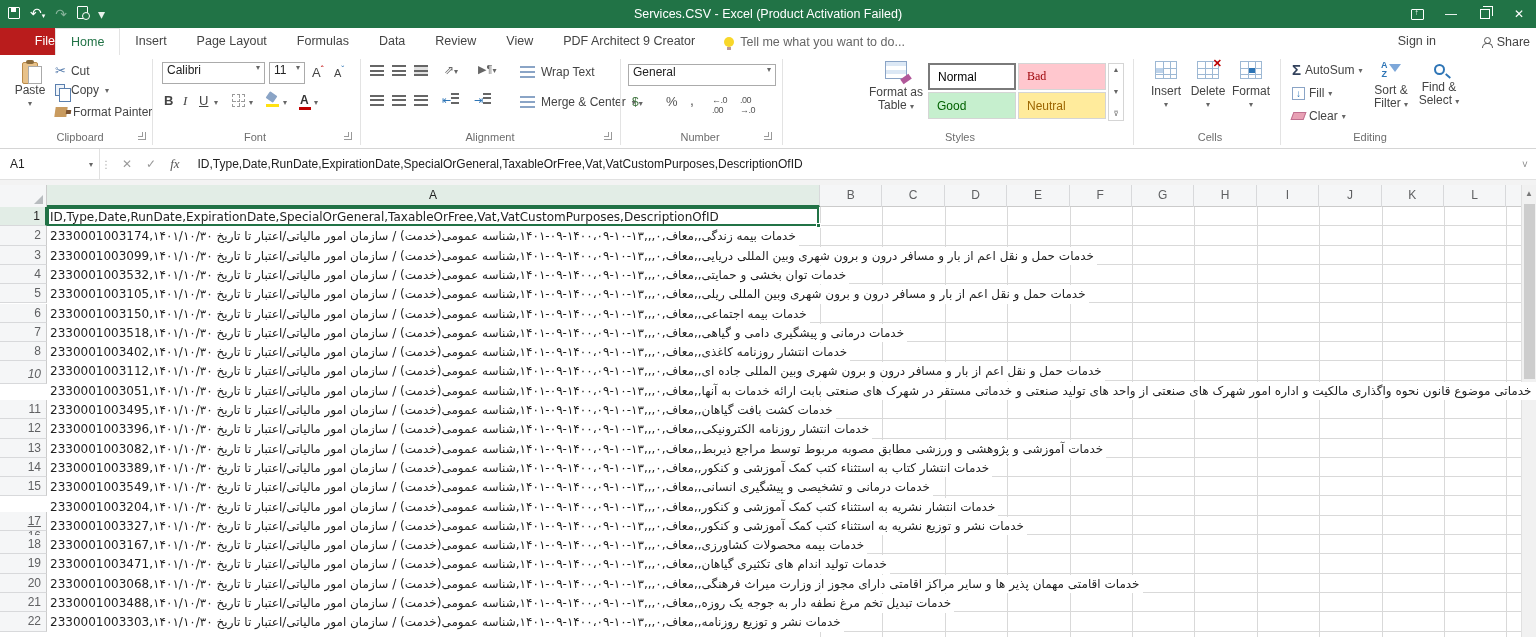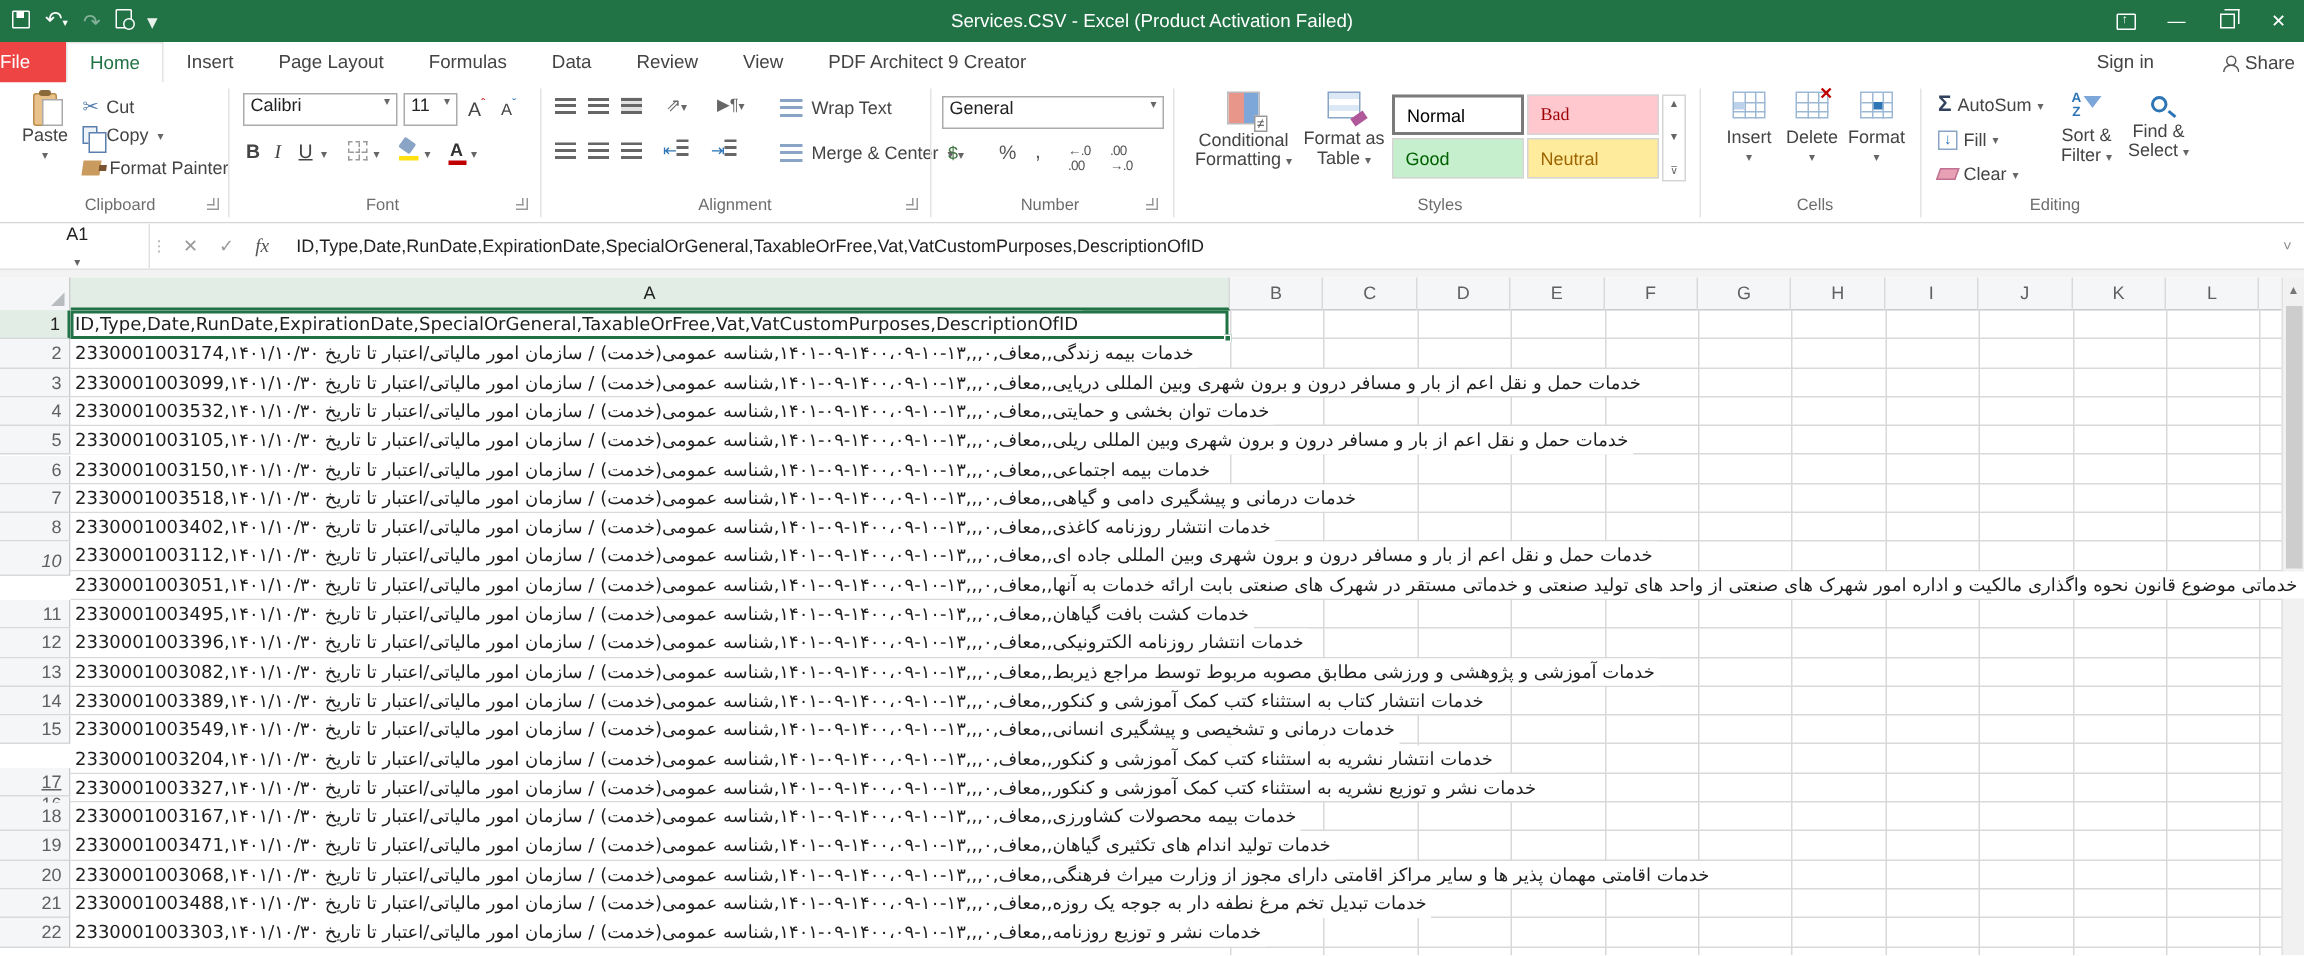--- a/index.html
+++ b/index.html
@@ -20,21 +20,21 @@
   .win-title { position:absolute; left:0; right:0; top:0; height:28px; line-height:28px; text-align:center; font-size:12.5px; color:#fff; }
   .win-controls { position:absolute; right:0; top:0; height:28px; display:flex; }
   .wbtn { width:34px; height:28px; display:flex; align-items:center; justify-content:center; color:#fff; font-size:12px; cursor:default; }
   .rdo-ic { width:13px; height:11px; border:1.2px solid #fff; border-radius:1px; position:relative; }
   .rdo-ic:before { content:"↑"; position:absolute; left:3px; top:-2px; font-size:8px; }
   .restore-ic { width:10px; height:10px; border:1.2px solid #fff; position:relative; }
   .restore-ic:before { content:""; position:absolute; left:2px; top:-4px; width:9px; height:9px; border:1.2px solid #fff; border-left:none; border-bottom:none; }
 
   
   .tabrow { position:absolute; left:0; top:28px; width:1536px; height:27px; background:#fff; display:flex; align-items:stretch; }
-  .file-tab { background:#ef4444; color:#fff; width:44px; text-align:left; font-size:12.5px; line-height:27px; }
+  .file-tab { background:#b91c1c; color:#fff; width:55px; text-align:right; font-size:12.5px; line-height:27px; }
   .rtab { font-size:12.5px; color:#444; line-height:27px; padding:0 15px; white-space:nowrap; }
   .rtab.active { color:#217346; background:#fff; border:1px solid #e3e3e3; border-bottom:none; font-weight:400; }
   .tellme { display:flex; align-items:center; gap:6px; margin-left:14px; color:#666; font-size:12.5px; white-space:nowrap; }
   .bulb { width:10px; height:10px; background:#f8d72a; border-radius:50%; position:relative; display:inline-block; }
   .bulb:after { content:""; position:absolute; left:3px; bottom:-3px; width:4px; height:3px; background:#b99; }
   .signin { position:absolute; right:100px; top:28px; height:27px; line-height:27px; font-size:12.5px; color:#444; }
   .share { position:absolute; right:6px; top:28px; height:27px; display:flex; align-items:center; gap:5px; font-size:12.5px; color:#444; }
   .person { width:10px; height:10px; position:relative; display:inline-block; }
   .person:before { content:""; position:absolute; left:2.5px; top:0; width:5px; height:5px; border-radius:50%; border:1.2px solid #555; }
   .person:after { content:""; position:absolute; left:0; bottom:-1px; width:9px; height:4px; border:1.2px solid #555; border-bottom:none; border-radius:5px 5px 0 0; }
@@ -95,21 +95,21 @@
   .sort-ic .fun { position:absolute; right:0; top:3px; width:0; height:0; border-left:6px solid transparent; border-right:6px solid transparent; border-top:8px solid #7da7d9; }
   .mag-ic { width:11px; height:11px; border:2px solid #2e75b6; border-radius:50%; position:relative; display:inline-block; }
   .mag-ic:before { content:""; position:absolute; left:9px; top:9px; width:6px; height:2px; background:#2e75b6; transform:rotate(40deg); }
 
   .style-cell { position:absolute; width:100px; height:27px; border:1px solid #d5d5d5; font-size:12px; display:flex; align-items:center; padding-left:8px; cursor:default; }
   .style-cell.sel { border:2px solid #7a7a7a; }
   .gal-strip { position:absolute; width:16px; border:1px solid #d5d5d5; background:#fff; display:flex; flex-direction:column; align-items:center; justify-content:space-between; padding:2px 0; font-size:7px; color:#666; }
 
   
   .fbar { position:absolute; left:0; top:149px; width:1536px; height:31px; background:#fff; border-bottom:1px solid #e1e1e1; display:flex; align-items:stretch; }
-  .namebox { width:100px; border-right:1px solid #e1e1e1; display:flex; align-items:center; justify-content:space-between; padding:0 6px 0 10px; font-size:12px; color:#222;flex-direction:column; }
+  .namebox { width:100px; border-right:1px solid #e1e1e1; display:flex; align-items:center; justify-content:space-between; padding:0 6px 0 10px; font-size:12px; color:#222; }
   .fdots { width:12px; display:flex; align-items:center; justify-content:center; color:#aaa; font-size:10px; }
   .fbtns { display:flex; align-items:center; gap:14px; padding:0 10px; color:#9a9a9a; font-size:12px; }
   .fx { font-style:italic; font-family:"Liberation Serif", serif; color:#555; font-size:13px; }
   .ftext { flex:1; display:flex; align-items:center; font-size:12px; color:#222; padding-left:8px; white-space:nowrap; overflow:hidden; }
   .fexp { width:22px; display:flex; align-items:center; justify-content:center; color:#888; font-size:10px; }
 
   
   .sheet { position:absolute; left:0; top:185px; width:1521px; height:452px; background:#fff; }
   .colhdrs { position:absolute; left:0; top:0; width:1521px; height:22px; background:#f5f6f7; border-bottom:1px solid #cbcbcb; }
   .corner { position:absolute; left:0; top:0; width:47px; height:22px; background:#f5f6f7; border-right:1px solid #cbcbcb; }
@@ -163,20 +163,24 @@
     <div id="tab-container" style="display:flex">
         <div class="rtab active">Home</div>
         <div class="rtab">Insert</div>
         <div class="rtab">Page Layout</div>
         <div class="rtab">Formulas</div>
         <div class="rtab">Data</div>
         <div class="rtab">Review</div>
         <div class="rtab">View</div>
         <div class="rtab">PDF Architect 9 Creator</div>
       </div>
+    <div class="tellme">
+      <span class="bulb"></span>
+      <span>Tell me what you want to do...</span>
+    </div>
   </div>
   <div class="signin">Sign in</div>
   <div class="share">
     <span class="person"></span>
     <span>Share</span>
   </div>
 
   <div class="ribbon">
 
     <div class="bigbtn" style="left:10px; top:7px; width:40px;">
@@ -254,25 +258,20 @@
     </div>
     <span class="acct-ic" style="position:absolute; left:632px; top:40px;">$<span class="chev">▾</span></span>
     <span style="position:absolute; left:666px; top:39px; font-size:13px; color:#555;">%</span>
     <span style="position:absolute; left:690px; top:37px; font-size:14px; color:#555;">,</span>
     <span class="dec-ic" style="position:absolute; left:712px; top:40px;">←.0<br>.00</span>
     <span class="dec-ic" style="position:absolute; left:740px; top:40px;">.00<br>→.0</span>
     <div class="grp-label" style="left:650px; width:100px;">Number</div>
     <div class="launcher" style="left:764px;"></div>
     <div class="grp-sep" style="left:782px;"></div>
 
-    <div class="bigbtn" style="left:790px; top:6px; width:78px;">
-      <span class="cf-ic"></span>
-      <span class="btn-label" style="margin-top:4px">Conditional</span>
-      <span class="btn-label"><span>Formatting</span> <span class="chev">▾</span></span>
-    </div>
     <div class="bigbtn" style="left:868px; top:6px; width:56px;">
       <span class="fat-ic"></span>
       <span class="btn-label" style="margin-top:7px">Format as</span>
       <span class="btn-label"><span>Table</span> <span class="chev">▾</span></span>
     </div>
     <div id="style-gallery">
         <div class="style-cell sel" style="left: 928px; top: 8px; background: rgb(255, 255, 255); color: rgb(0, 0, 0); width: 88px;">Normal</div>
         <div class="style-cell" style="left: 1018px; top: 8px; background: rgb(255, 199, 206); color: rgb(156, 0, 6); width: 88px; font-family: Liberation Serif, serif;">Bad</div>
         <div class="style-cell" style="left: 928px; top: 37px; background: rgb(198, 239, 206); color: rgb(0, 97, 0); width: 88px;">Good</div>
         <div class="style-cell" style="left: 1018px; top: 37px; background: rgb(255, 235, 156); color: rgb(156, 101, 0); width: 88px;">Neutral</div>

